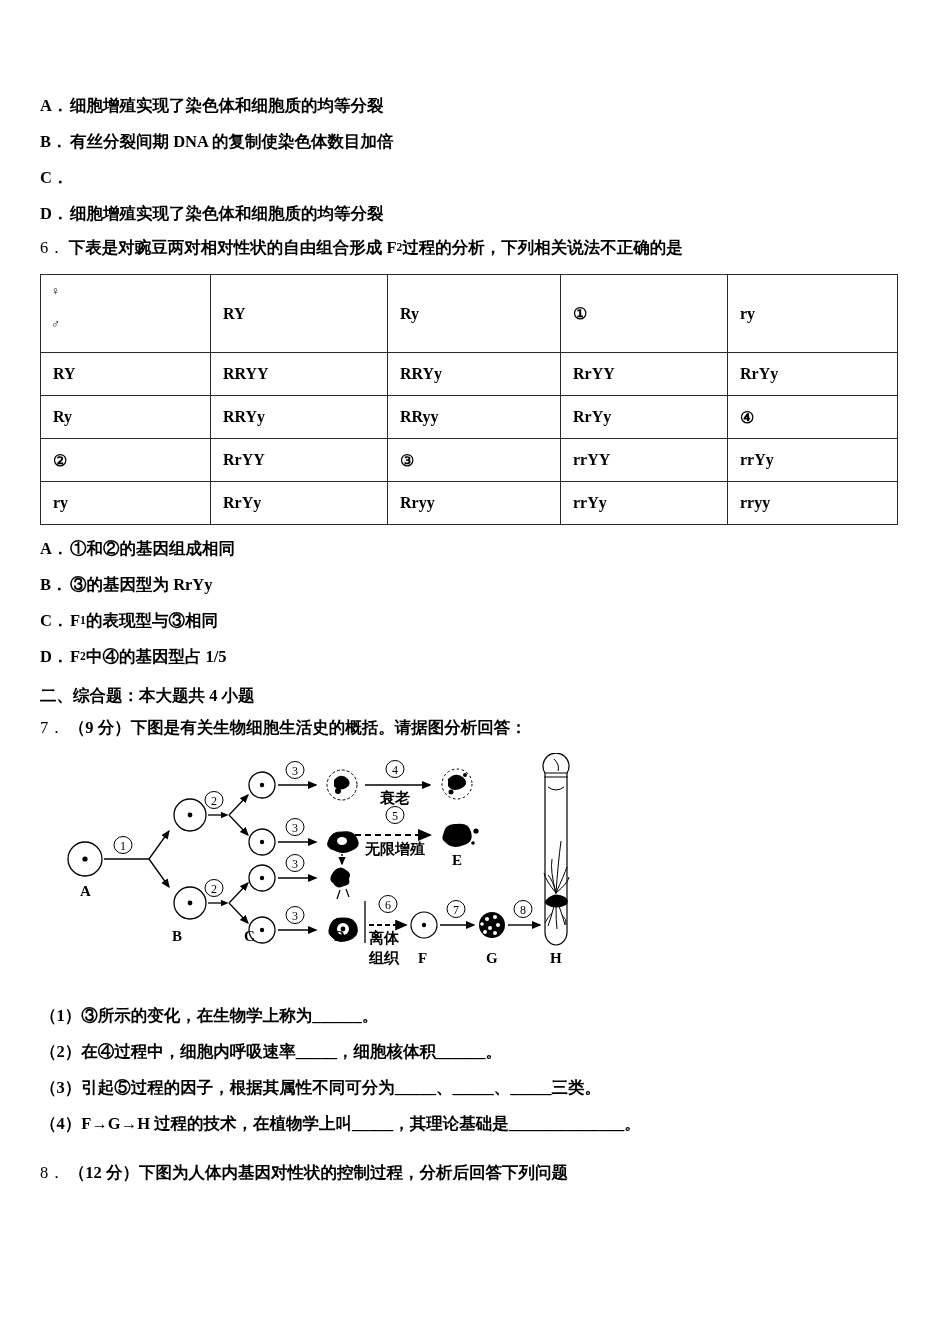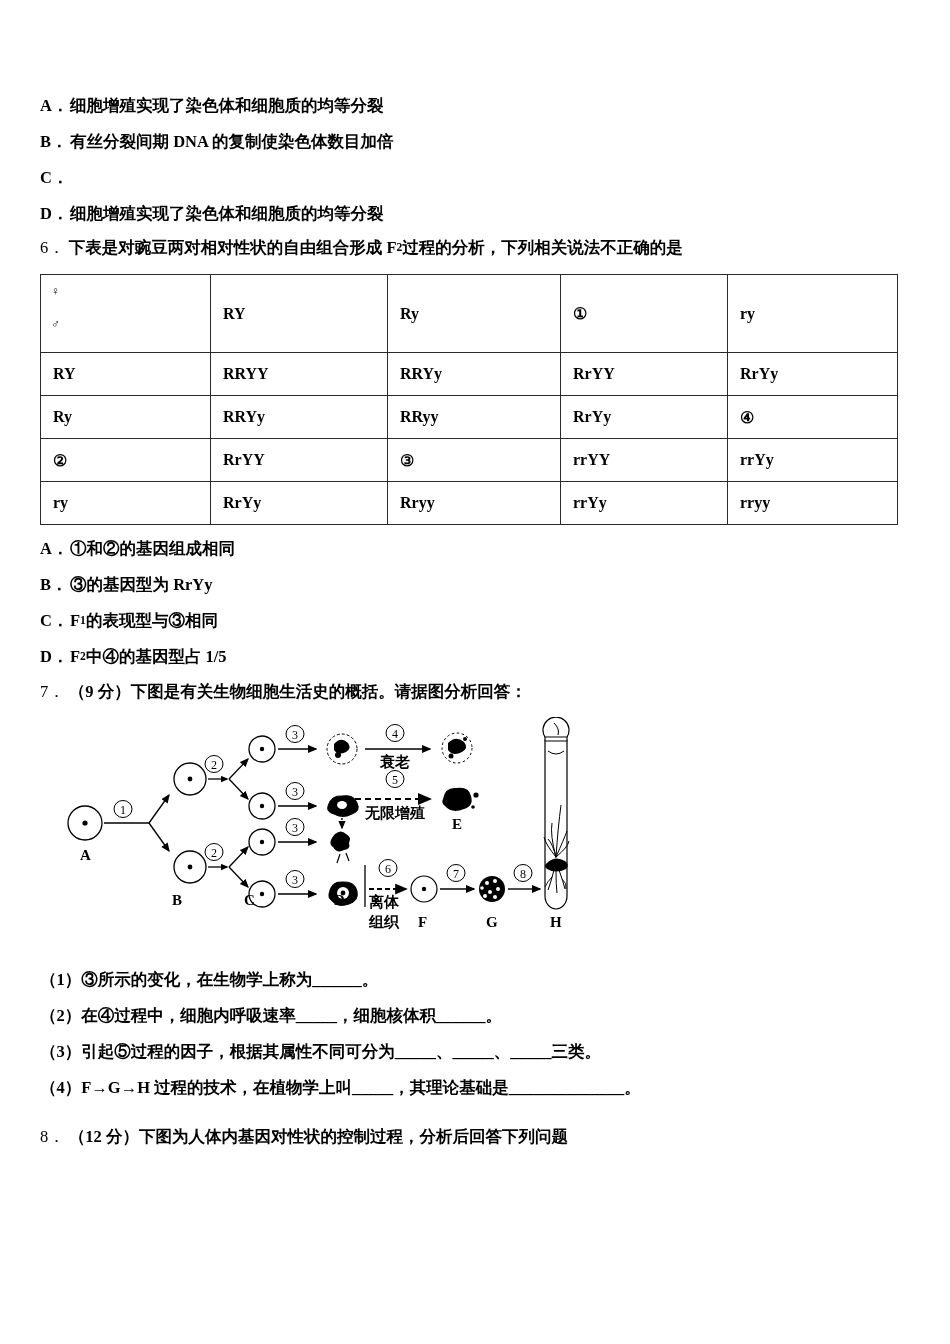--- a/index.html
+++ b/index.html
@@ -226,20 +226,21 @@
           <span class="body">的表现型与③相同</span>
     </div>
     <div class="opt">
       <span class="lbl">D．</span>
       <span class="body">F</span>
           <sub class="body">2</sub>
           <span class="body">中④的基因型占 1/5</span>
     </div>
   </div>
 
+  <div class="section-head" style="margin-top:6px;">二、综合题：本大题共 4 小题</div>
 
   <div class="qline">
     <span class="qnum">7．</span>
     <span class="qtext">（9 分）下图是有关生物细胞生活史的概括。请据图分析回答：</span>
   </div>
 
   <div class="figure">
     <svg width="520" height="215" viewBox="0 0 520 215" xmlns="http://www.w3.org/2000/svg">
       <defs>
         <marker id="ah" markerWidth="7" markerHeight="7" refX="6" refY="3" orient="auto" markerUnits="strokeWidth">

